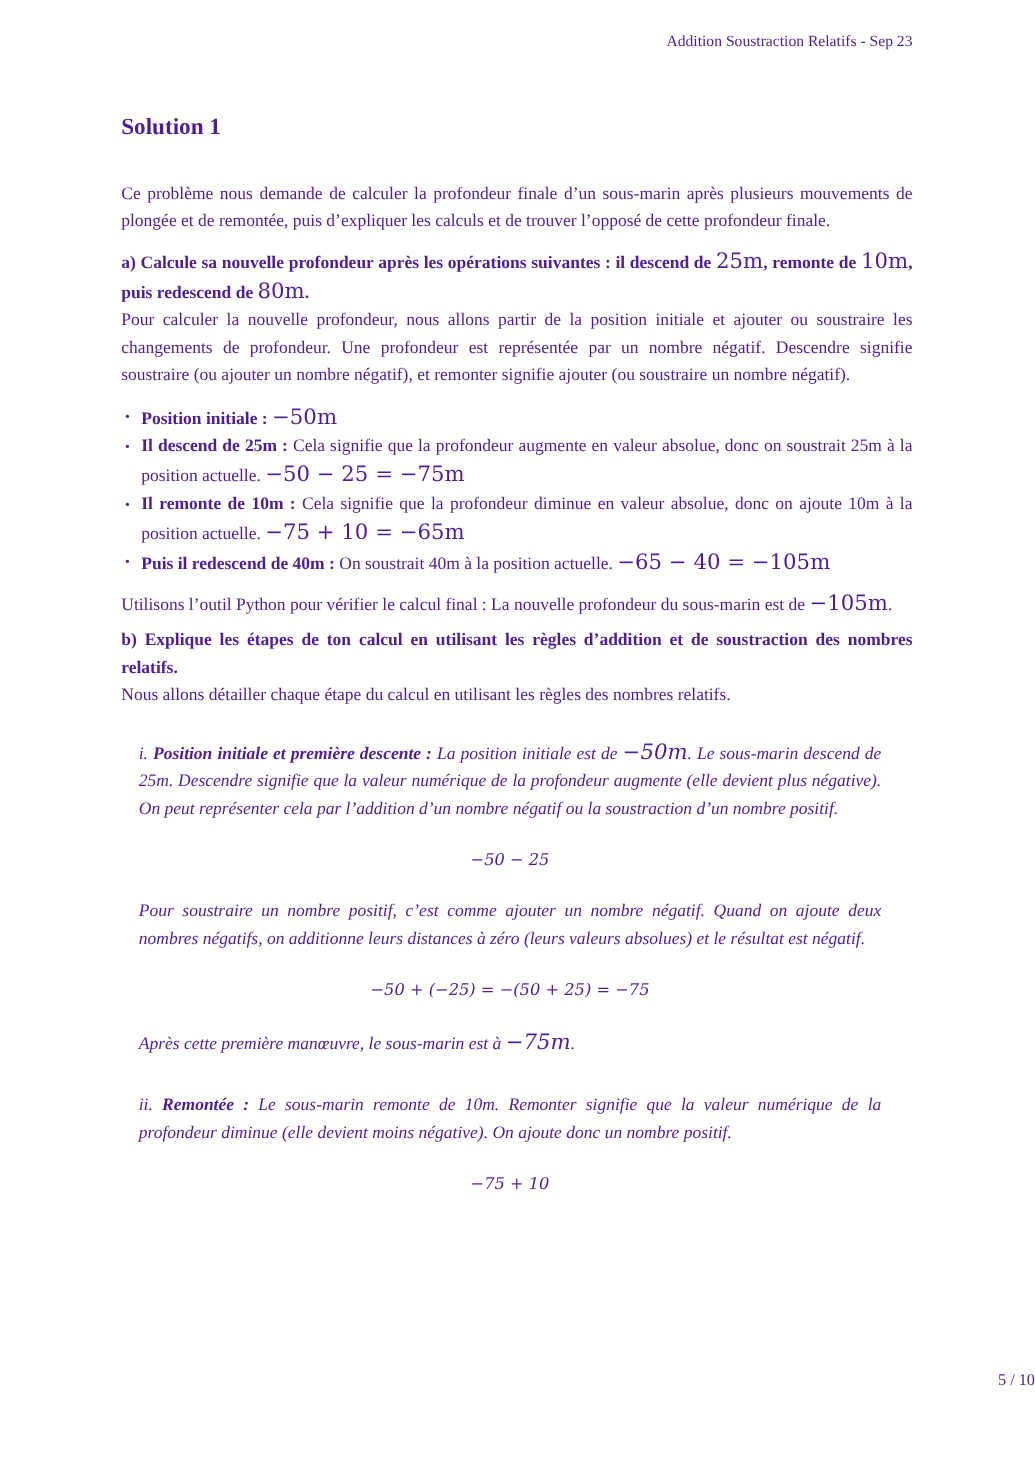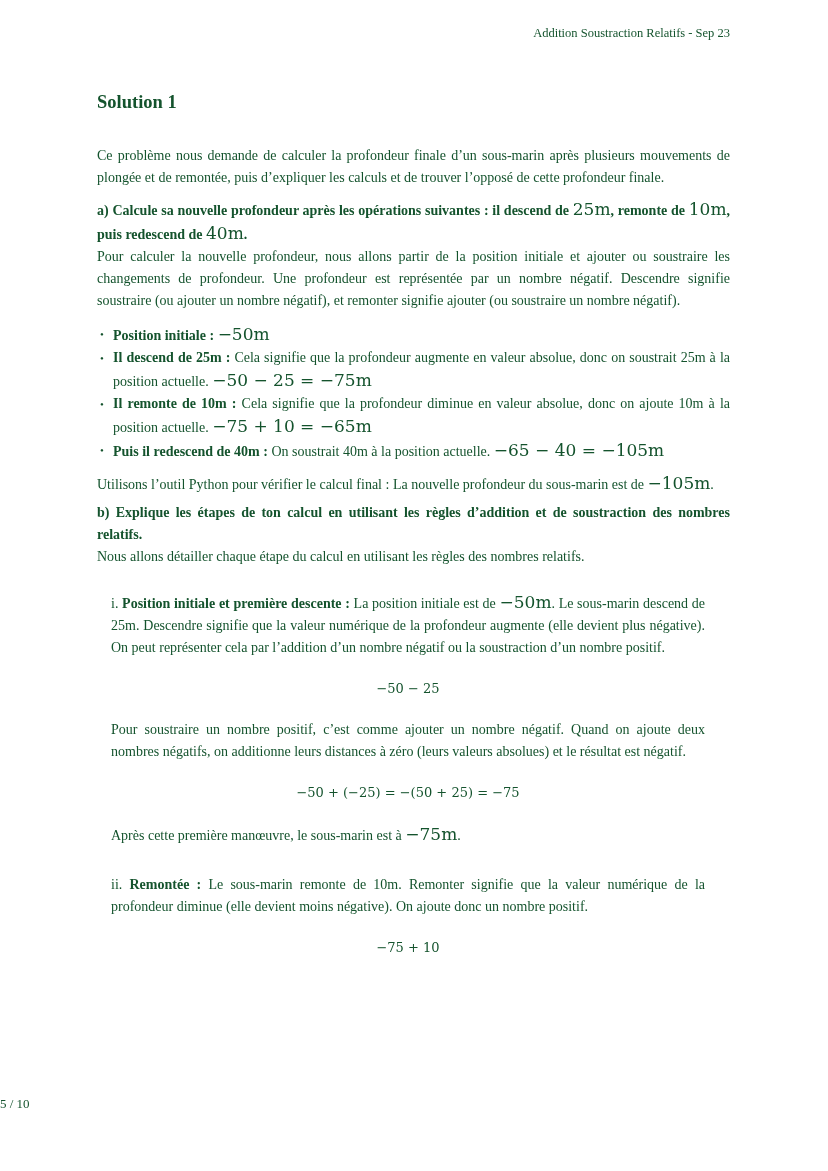--- a/index.html
+++ b/index.html
@@ -1,21 +1,21 @@
 <!DOCTYPE html>
 <html lang="fr"><head>
 <meta charset="utf-8">
 <style>
   html, body { margin: 0; padding: 0; background: #ffffff; }
   .page {
     position: relative;
     width: 828px;
     height: 1171px;
     background: #ffffff;
-    color: #14532d;
+    color: #4c1d95;
     font-family: "Liberation Serif", "DejaVu Serif", serif;
     font-size: 14px;
     line-height: 22px;
     overflow: hidden;
   }
   .header {
     position: absolute;
     top: 26px;
     right: 98px;
     font-size: 12.5px;
@@ -54,53 +54,53 @@
     margin: 0;
   }
   .dot {
     position: absolute;
     left: 3px;
     top: 0;
     font-size: 11px;
   }
   .utilisons { margin-top: 9px; }
   .pb-head { margin-top: 6px; font-weight: 700; }
-  .inner { margin: 23px 25px 0 14px; }
+  .inner { margin: 23px 25px 0 14px; font-style: italic; }
   .equation {
     margin: 19px 0;
     text-align: center;
     font-family: "DejaVu Serif", serif;
     font-size: 13px;
     line-height: 22px;
   }
   .step2 { margin-top: 27px; }
   .footer {
     position: absolute;
     top: 1096px;
     left: 0;
     width: 828px;
-    text-align: left;
+    text-align: right;
     font-size: 13px;
     line-height: 16px;
   }
 </style>
 </head>
 <body>
 
 <div class="page">
 
   <div class="header">Addition Soustraction Relatifs - Sep 23</div>
 
   <div class="content">
 
     <h1 class="title">Solution 1</h1>
 
     <p class="para intro">Ce problème nous demande de calculer la profondeur finale d’un sous-marin après plusieurs mouvements de plongée et de remontée, puis d’expliquer les calculs et de trouver l’opposé de cette profondeur finale.</p>
 
-    <p class="para pa-head"><span class="b">a) Calcule sa nouvelle profondeur après les opérations suivantes : il descend de </span><span class="math">25m</span><span class="b">, remonte de </span><span class="math">10m</span><span class="b">, puis redescend de </span><span class="math">40m</span><span class="b">.</span></p>
+    <p class="para pa-head"><span class="b">a) Calcule sa nouvelle profondeur après les opérations suivantes : il descend de </span><span class="math">25m</span><span class="b">, remonte de </span><span class="math">10m</span><span class="b">, puis redescend de </span><span class="math">80m</span><span class="b">.</span></p>
 
     <p class="para">Pour calculer la nouvelle profondeur, nous allons partir de la position initiale et ajouter ou soustraire les changements de profondeur. Une profondeur est représentée par un nombre négatif. Descendre signifie soustraire (ou ajouter un nombre négatif), et remonter signifie ajouter (ou soustraire un nombre négatif).</p>
 
     <ul class="bullets">
       <li class="bullet">
         <span class="dot">•</span>
         <span><span class="b">Position initiale : </span><span class="math">−50m</span></span>
       </li>
       <li class="bullet">
         <span class="dot">•</span>

